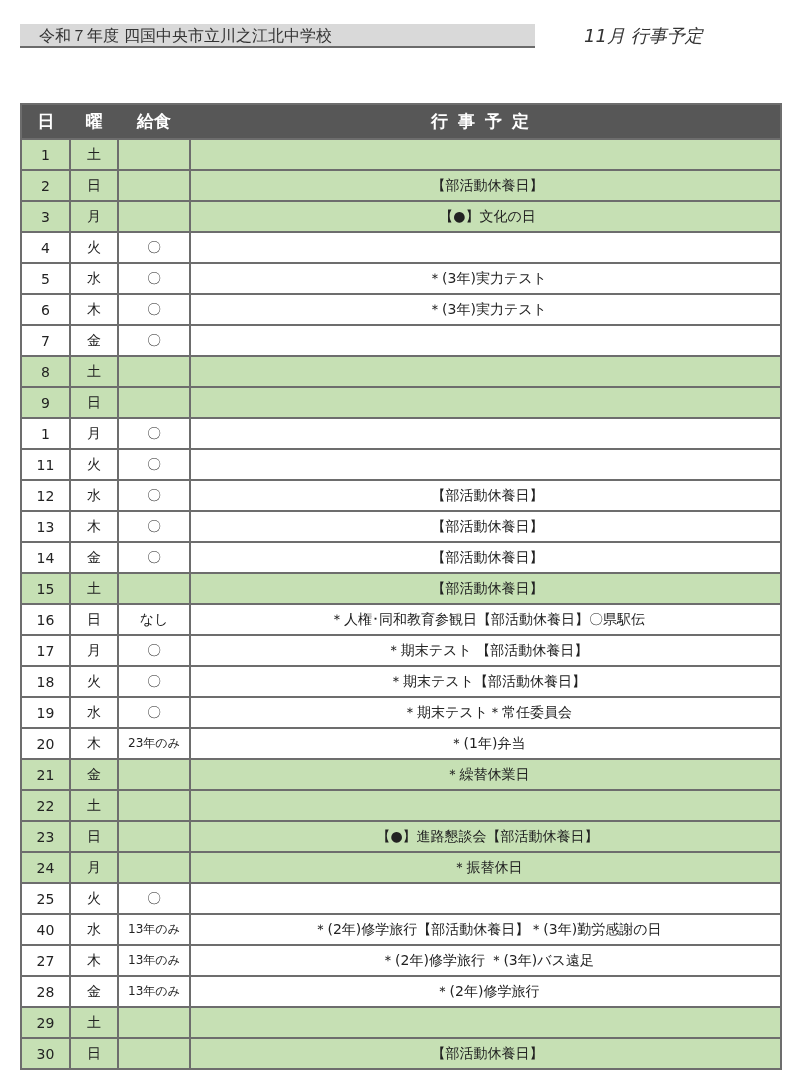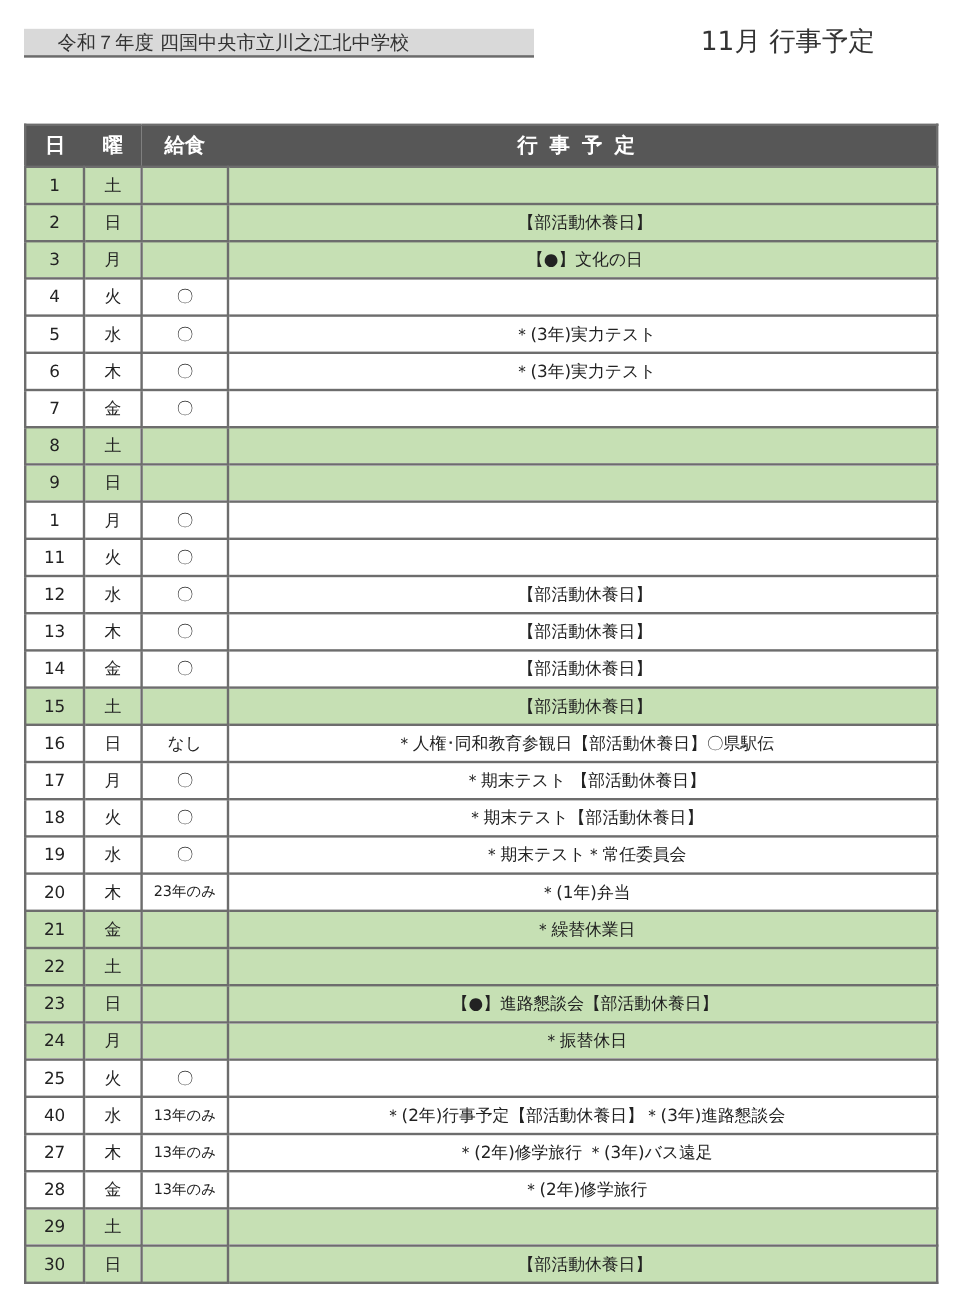--- a/index.html
+++ b/index.html
@@ -1,26 +1,26 @@
 <!DOCTYPE html>
 <html><head>
   <meta charset="utf-8">
   <style>
     html, body { margin: 0; padding: 0; background: #ffffff; }
     body { width: 800px; height: 1087px; position: relative; overflow: hidden;
            font-family: "DejaVu Sans", "Liberation Sans", sans-serif; color: #222; }
     .title-bar {
-      position: absolute; left: 20px; top: 24px; width: 425px; height: 24px;
+      position: absolute; left: 20px; top: 24px; width: 515px; height: 24px;
       background: #d9d9d9; border-bottom: 2px solid #6b6b6b;
-      font-size: 16px; line-height: 24px; padding-left: 28px; box-sizing: border-box;
+      font-size: 16px; line-height: 24px; padding-left: 19px; box-sizing: border-box;
       color: #333; white-space: nowrap;
     }
     .month-title {
-      position: absolute; left: 584px; top: 22px; font-size: 22px; line-height: 28px;
-      color: #333; white-space: nowrap;
+      position: absolute; left: 584px; top: 22px; font-size: 18px; line-height: 28px;
+      color: #333; white-space: nowrap; font-style: italic;
     }
     table.schedule {
       position: absolute; left: 20px; top: 103px; width: 762px;
       border-collapse: collapse; table-layout: fixed;
       border: 2px solid #6d6d6d;
     }
     table.schedule th {
       background: #575757; color: #ffffff; height: 33px; font-size: 17px; font-weight: bold;
       text-align: center; padding: 0; border: none;
     }
@@ -208,21 +208,21 @@
       <tr class="weekday">
         <td class="c-day">25</td>
         <td class="c-dow">火</td>
         <td class="c-lunch">〇</td>
         <td class="c-event"></td>
       </tr>
       <tr class="weekday">
         <td class="c-day">40</td>
         <td class="c-dow">水</td>
         <td class="c-lunch small">13年のみ</td>
-        <td class="c-event">＊(2年)行事予定【部活動休養日】＊(3年)進路懇談会</td>
+        <td class="c-event">＊(2年)修学旅行【部活動休養日】＊(3年)勤労感謝の日</td>
       </tr>
       <tr class="weekday">
         <td class="c-day">27</td>
         <td class="c-dow">木</td>
         <td class="c-lunch small">13年のみ</td>
         <td class="c-event">＊(2年)修学旅行 ＊(3年)バス遠足</td>
       </tr>
       <tr class="weekday">
         <td class="c-day">28</td>
         <td class="c-dow">金</td>

